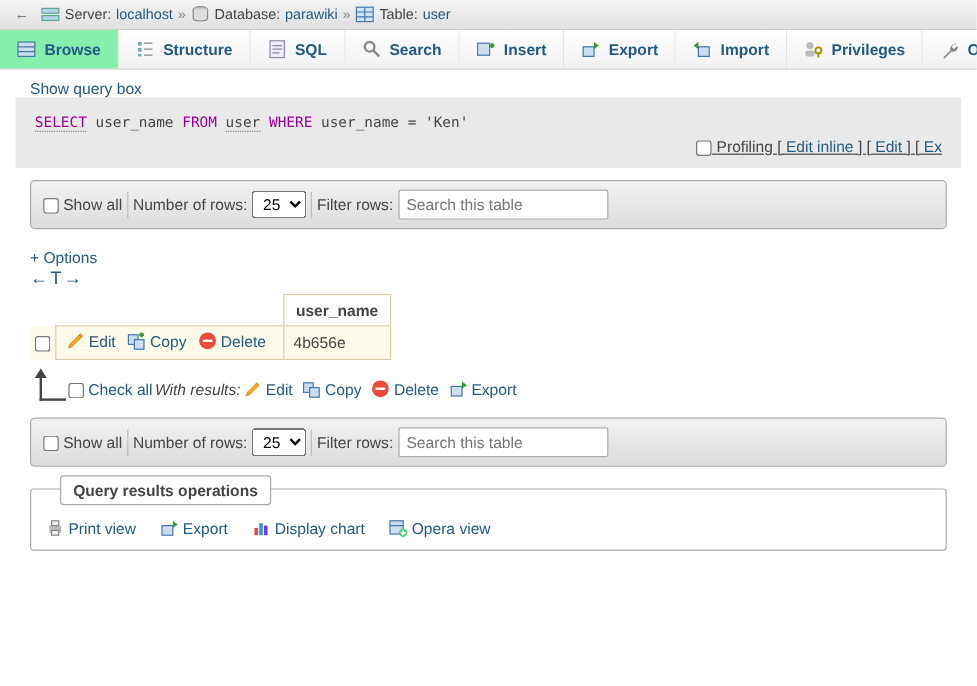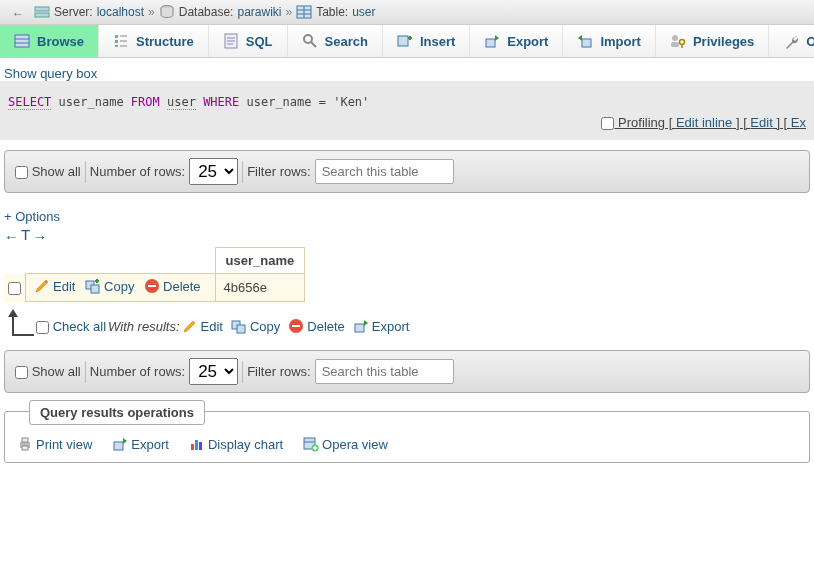--- a/index.html
+++ b/index.html
@@ -8,36 +8,36 @@
 
 .breadcrumb { background: linear-gradient(#f4f4f4, #e0e0e0); border-bottom: 1px solid #ccc; padding: 4px 6px; display: flex; align-items: center; gap: 4px; font-size: 12px; }
 .breadcrumb .sep { color: #888; }
 .breadcrumb .arrow-back { color: #666; padding: 0 6px; cursor: pointer; }
 .icon16 { width: 16px; height: 16px; display: inline-block; vertical-align: -3px; }
 
 .tabs { display: flex; background: #fff; border-bottom: 1px solid #ccc; }
 .tab { display: flex; align-items: center; gap: 7px; padding: 8px 14px; border-right: 1px solid #e4e4e4; color: #235a81; font-weight: bold; cursor: pointer; background: linear-gradient(#fff, #f1f1f1); }
 .tab.active { background: #86efac; }
 
-.content { padding: 8px 4px; }
+.content { padding: 8px 25px; }
 .linkbtn { color: #235a81; cursor: pointer; display: inline-block; }
 
 .success { background: #ebf8a4; border: 1px solid #a2d246; border-radius: 4px; padding: 9px 10px; margin: 12px 0; display: flex; align-items: center; gap: 8px; }
 
 .sqlbox { background: #e9e9e9; border: 0; padding: 14px 16px 8px; margin: 0 -12px 6px; }
 .sql { font-family: monospace; font-size: 12px; color: #444; }
 .kw { color: #990099; }
 .udl { border-bottom: 1px dotted #888; }
 .sqlactions { text-align: right; padding: 6px 0 2px; text-decoration: underline; }
 
 .navbar { background: linear-gradient(#f2f2f2, #dcdcdc); border: 1px solid #aaa; border-radius: 4px; padding: 7px 10px; display: flex; align-items: center; gap: 4px; margin: 10px 0; }
 .navbar .divider { width: 1px; height: 22px; background: #bbb; }
 input[type="checkbox"] { vertical-align: middle; }
-select { font-size: 17px; padding: 2px 4px; }
-input[type="text"] { padding: 4px 6px; font-size: 13px; border: 1px solid #aaa; border-radius: 2px; width: 139px; }
+select { font-size: 13px; padding: 2px 4px; }
+input[type="text"] { padding: 4px 6px; font-size: 13px; border: 1px solid #aaa; border-radius: 2px; width: 175px; }
 
 .options-link { color: #235a81; cursor: pointer; margin-top: 6px; display: inline-block; }
 .sort-arrows { margin: 2px 0 4px; color: #235a81; font-size: 15px; letter-spacing: 2px; }
 
 table.results { border-collapse: collapse; }
 table.results th { background: #fff; border: 1px solid #dca; padding: 5px 10px; font-weight: bold; text-align: left; }
 table.results td { background: #fdfae9; border: 1px solid #dca; padding: 4px 8px; }
 table.results td.rowsel { background: #fdfae9; border: none; padding: 6px 4px; }
 .actionlink { color: #235a81; display: inline-flex; align-items: center; gap: 3px; margin-right: 6px; cursor: pointer; }
 

